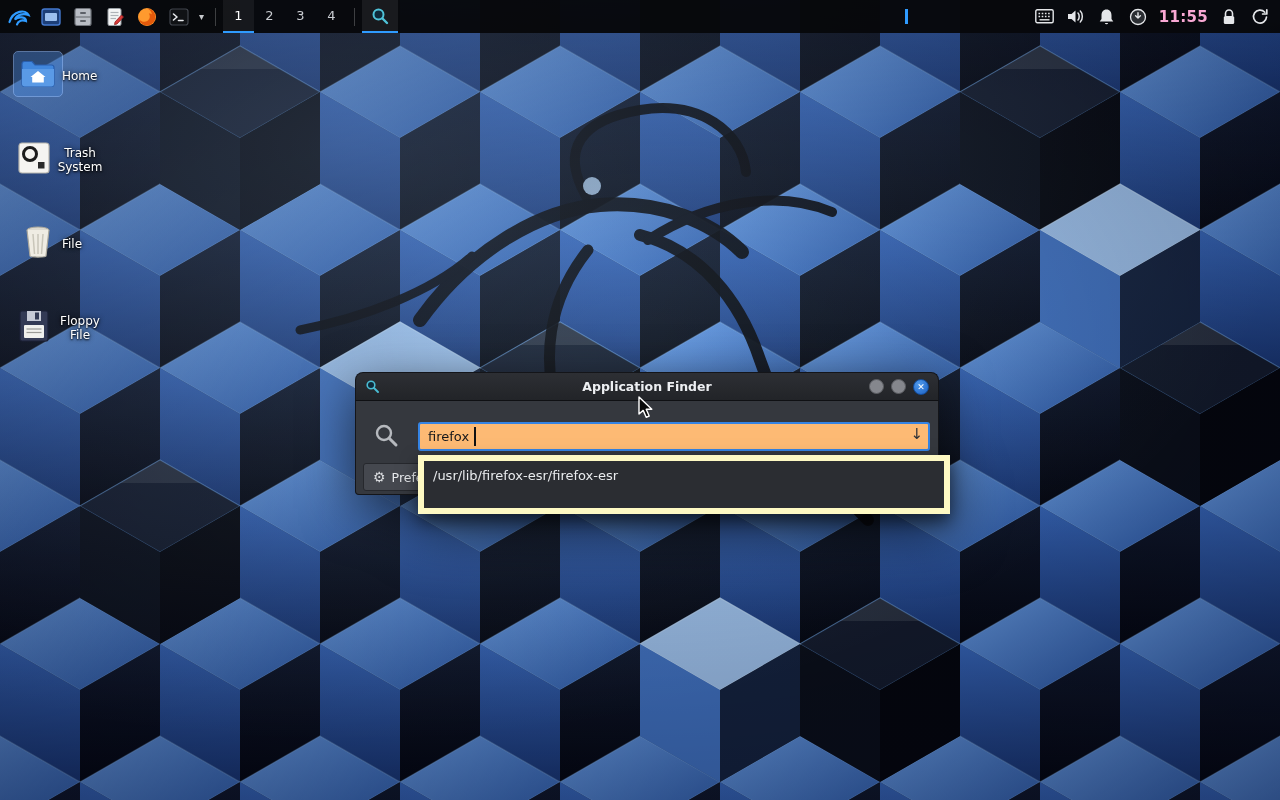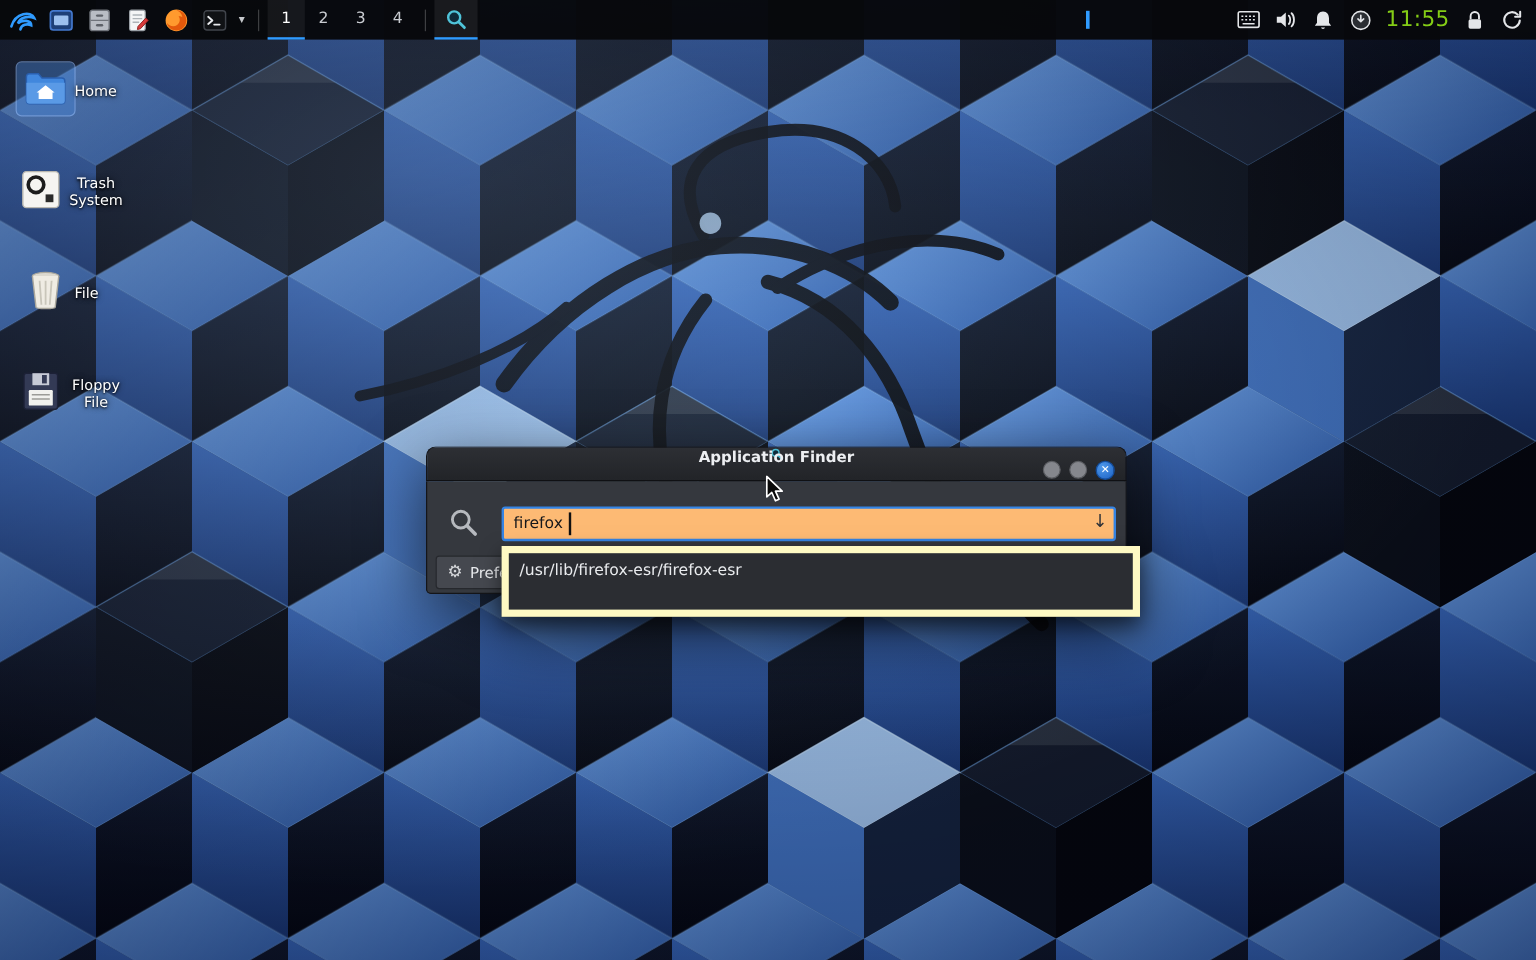--- a/index.html
+++ b/index.html
@@ -21,36 +21,36 @@
   .chev{width:13px;height:29px;display:flex;align-items:center;justify-content:center;color:#c7c9cd;font-size:10px;}
   .p-sep{width:1px;height:18px;background:rgba(255,255,255,0.22);margin:0 7px;}
   .ws-btn{width:31px;height:33px;box-sizing:border-box;display:flex;align-items:center;justify-content:center;
           font-size:13px;color:#c9ccd1;border-bottom:2px solid transparent;}
   .ws-btn.active{color:#fff;background:rgba(255,255,255,0.06);border-bottom-color:#2f9bff;}
   .task-btn{width:36px;height:33px;box-sizing:border-box;display:flex;align-items:center;justify-content:center;
             background:rgba(255,255,255,0.07);border-bottom:2px solid #2f9bff;}
   .tray-blue-bar{position:absolute;left:905px;top:9px;width:3px;height:15px;background:#2f9bff;z-index:61;}
   .panel-right{position:absolute;right:0;top:0;height:33px;display:flex;align-items:center;gap:11px;padding-right:10px;}
   .tray-ic{width:20px;height:20px;display:flex;align-items:center;justify-content:center;}
-  .clock{color:#84cc16;font-weight:normal;font-size:18px;letter-spacing:0.3px;}
+  .clock{color:#f9a8d4;font-weight:bold;font-size:15px;letter-spacing:0.3px;}
 
   
   .desktop-icons{position:absolute;left:14px;top:52px;display:flex;flex-direction:column;gap:40px;z-index:5;}
   .dicon{width:92px;display:flex;align-items:center;}
   .ibox{width:48px;height:44px;display:flex;align-items:center;justify-content:center;border-radius:4px;}
   .dicon.selected .ibox{background:rgba(72,130,210,0.45);outline:1px solid rgba(145,190,255,0.55);}
   .dlabel{margin-top:4px;color:#fff;font-size:12px;text-align:center;
           text-shadow:0 1px 2px #000,0 0 5px rgba(0,0,0,0.85);}
 
   
   .finder{position:absolute;left:355px;top:372px;width:584px;z-index:40;
           filter:drop-shadow(0 14px 26px rgba(0,0,0,0.6));}
   .titlebar{height:27px;background:linear-gradient(#2d2f34,#222428);border:1px solid #141519;
             border-bottom:1px solid #0f1013;border-radius:8px 8px 0 0;display:flex;align-items:center;
-            padding:0 9px;position:relative;flex-direction:column;}
+            padding:0 9px;position:relative;}
   .wtitle{position:absolute;left:0;right:0;text-align:center;font-size:12.5px;font-weight:bold;color:#edeff2;}
   .tb-buttons{margin-left:auto;display:flex;gap:7px;position:relative;z-index:2;}
   .tb-circle{width:15px;height:15px;border-radius:50%;background:#85878d;border:1px solid #5b5d62;box-sizing:border-box;}
   .tb-close{width:16px;height:16px;border-radius:50%;box-sizing:border-box;
             background:radial-gradient(circle at 35% 30%,#4f9aec,#1c60c2);border:1px solid #134e9e;
             color:#fff;font-size:9px;font-weight:bold;display:flex;align-items:center;justify-content:center;}
   .finder-body{position:relative;height:93px;background:#35383e;border:1px solid #141519;border-top:none;
                border-radius:0 0 4px 4px;box-sizing:content-box;}
   .search-glyph{position:absolute;left:17px;top:21px;}
   .search-wrap{position:absolute;left:62px;top:21px;width:512px;height:29px;}

